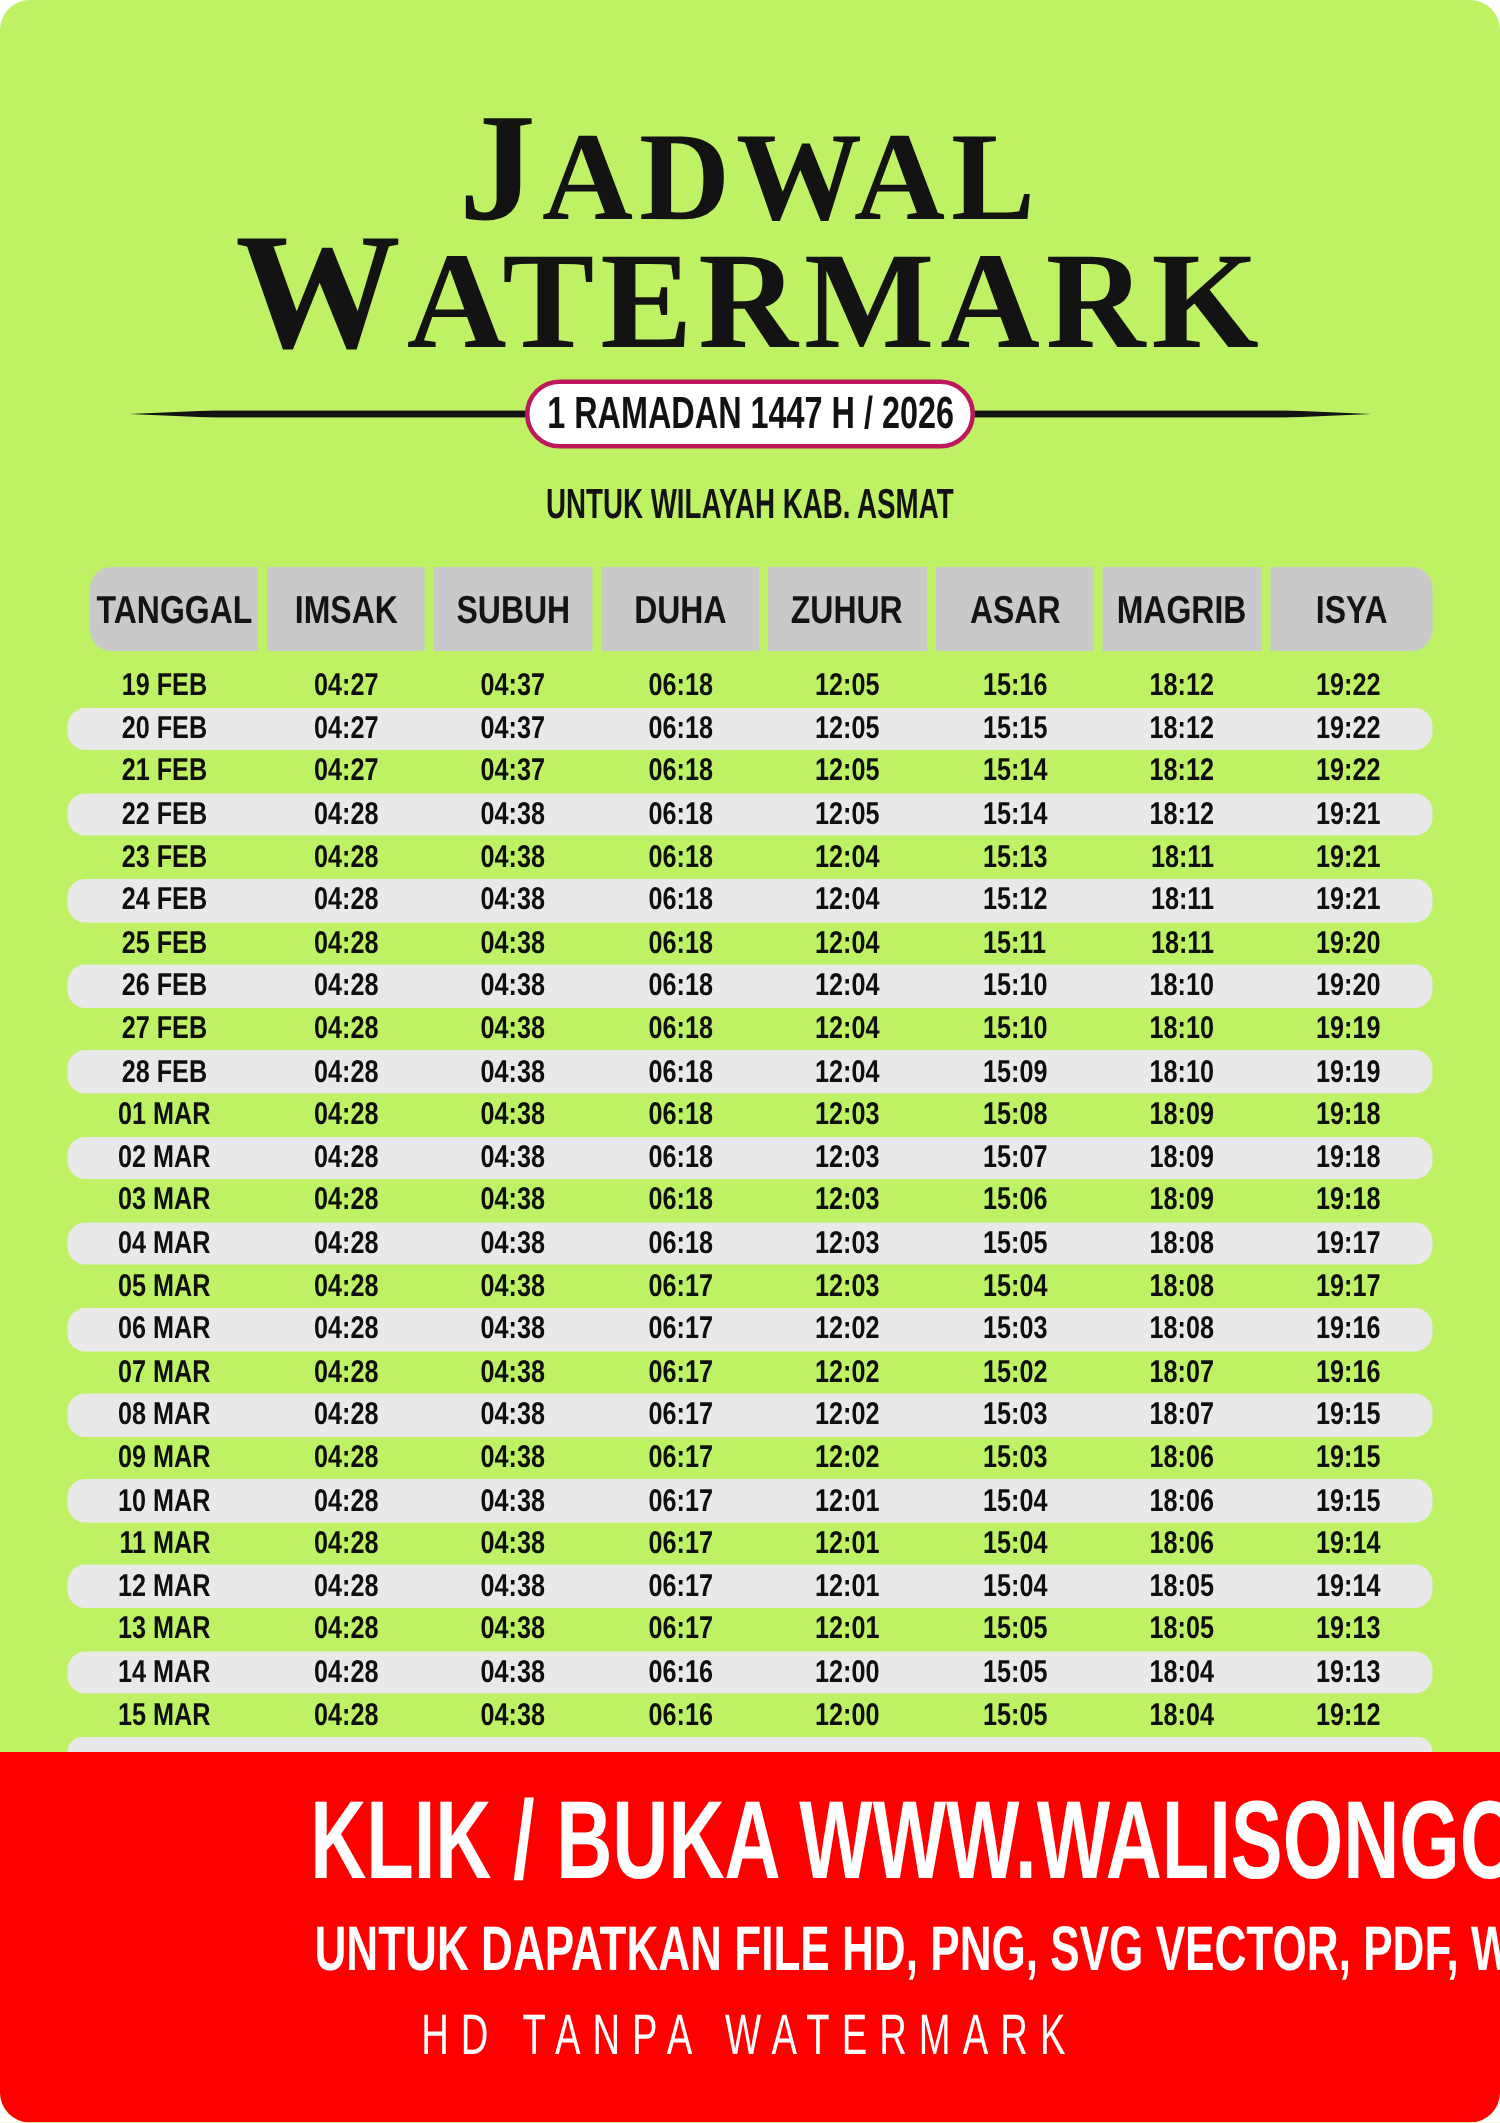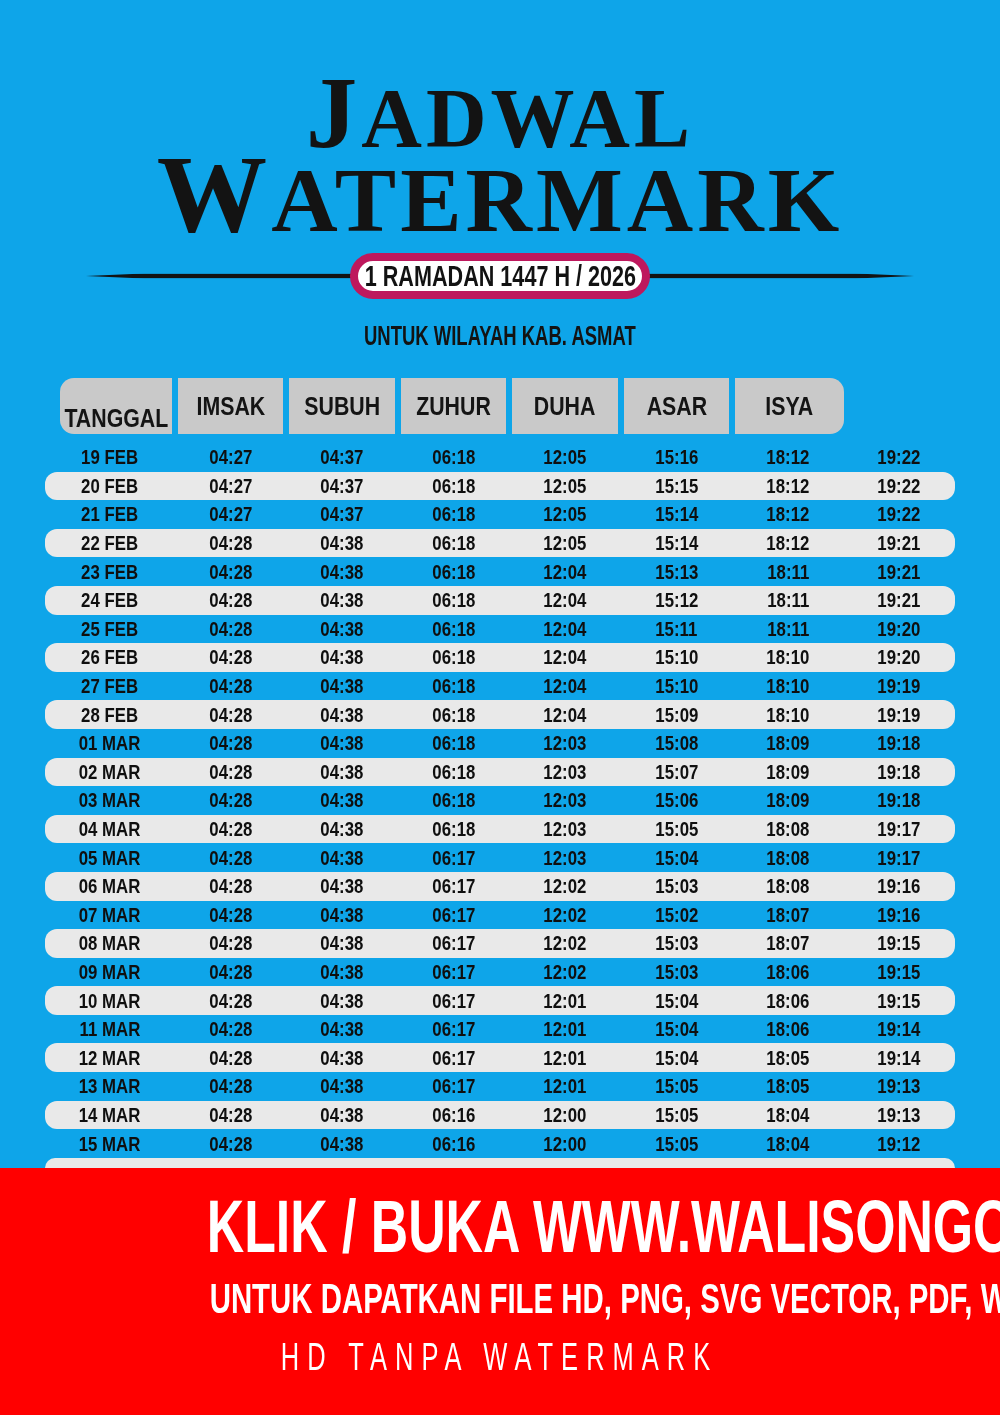--- a/index.html
+++ b/index.html
@@ -1,23 +1,24 @@
 <!DOCTYPE html>
 <html><head>
 <meta charset="utf-8">
 <style>
   * { margin:0; padding:0; box-sizing:border-box; }
   html,body { background:#ffffff; }
   .page {
     position:relative;
     width:1000px; height:1415px;
-    background:#0ea5e9;
+    background:#bef264;
     overflow:hidden;
     font-family:"Liberation Sans","DejaVu Sans",sans-serif;
     color:#121212;
+    border-radius:20px;
   }
 
   
   .title-line {
     position:absolute; left:0; width:100%;
     text-align:center;
     font-family:"Liberation Serif","DejaVu Serif",serif;
     font-weight:bold;
     color:#131313;
     line-height:1;
@@ -33,21 +34,21 @@
   .rule {
     position:absolute; left:86px; right:86px; top:50%;
     height:5px; transform:translateY(-50%);
     background:#131313;
     clip-path:polygon(0 50%, 7% 0, 93% 0, 100% 50%, 93% 100%, 7% 100%);
   }
   .badge {
     position:relative;
     margin:0 auto; width:300px; height:46px;
     background:#ffffff;
-    border:8px solid #be185d;
+    border:3px solid #be185d;
     border-radius:23px;
     display:flex; align-items:center; justify-content:center;
     font-weight:bold; font-size:30px;
     white-space:nowrap;
   }
 
   
   .subtitle {
     position:absolute; top:318px; left:0; width:100%; height:36px;
     display:flex; align-items:center; justify-content:center;
@@ -70,21 +71,21 @@
     display:grid;
     grid-template-columns:130px repeat(7,1fr);
     height:56px;
   }
   .th {
     margin:0 3px;
     background:#c9c9c9;
     display:flex; align-items:center; justify-content:center;
     font-weight:bold; font-size:26px; color:#141414;
   }
-  .th:first-child { margin-left:15px; border-radius:14px 0 0 14px;align-items:flex-end; }
+  .th:first-child { margin-left:15px; border-radius:14px 0 0 14px; }
   .th:last-child  { margin-right:0; border-radius:0 14px 14px 0; }
 
   .tbody { margin-top:9px; }
   .tr {
     display:grid;
     grid-template-columns:130px repeat(7,1fr);
     height:28.6px;
     align-items:center;
   }
   .tr:nth-child(even) { background:#e9e9e9; border-radius:12px; }
@@ -134,27 +135,30 @@
         <div class="th">
           <span class="sq sq82">TANGGAL</span>
         </div>
         <div class="th">
           <span class="sq sq82">IMSAK</span>
         </div>
         <div class="th">
           <span class="sq sq82">SUBUH</span>
         </div>
         <div class="th">
+          <span class="sq sq82">DUHA</span>
+        </div>
+        <div class="th">
           <span class="sq sq82">ZUHUR</span>
         </div>
         <div class="th">
-          <span class="sq sq82">DUHA</span>
-        </div>
-        <div class="th">
           <span class="sq sq82">ASAR</span>
+        </div>
+        <div class="th">
+          <span class="sq sq82">MAGRIB</span>
         </div>
         <div class="th">
           <span class="sq sq82">ISYA</span>
         </div>
       </div>
     <div class="tbody" id="tbody">
         <div class="tr">
           <div class="td"><span class="sq sq80">19 FEB</span></div>
           <div class="td"><span class="sq sq80">04:27</span></div>
           <div class="td"><span class="sq sq80">04:37</span></div>

